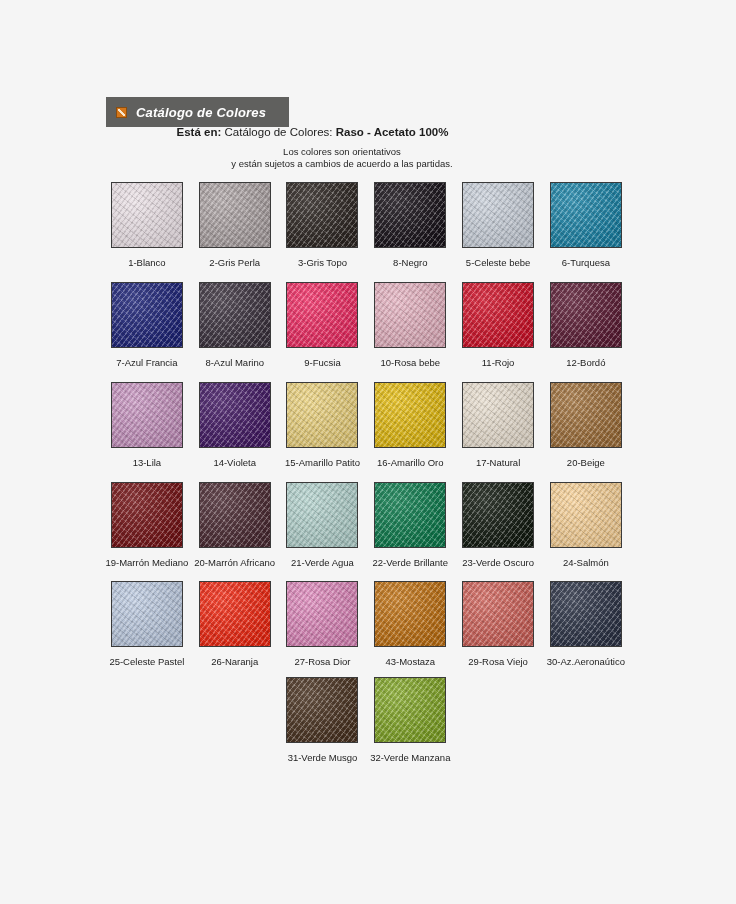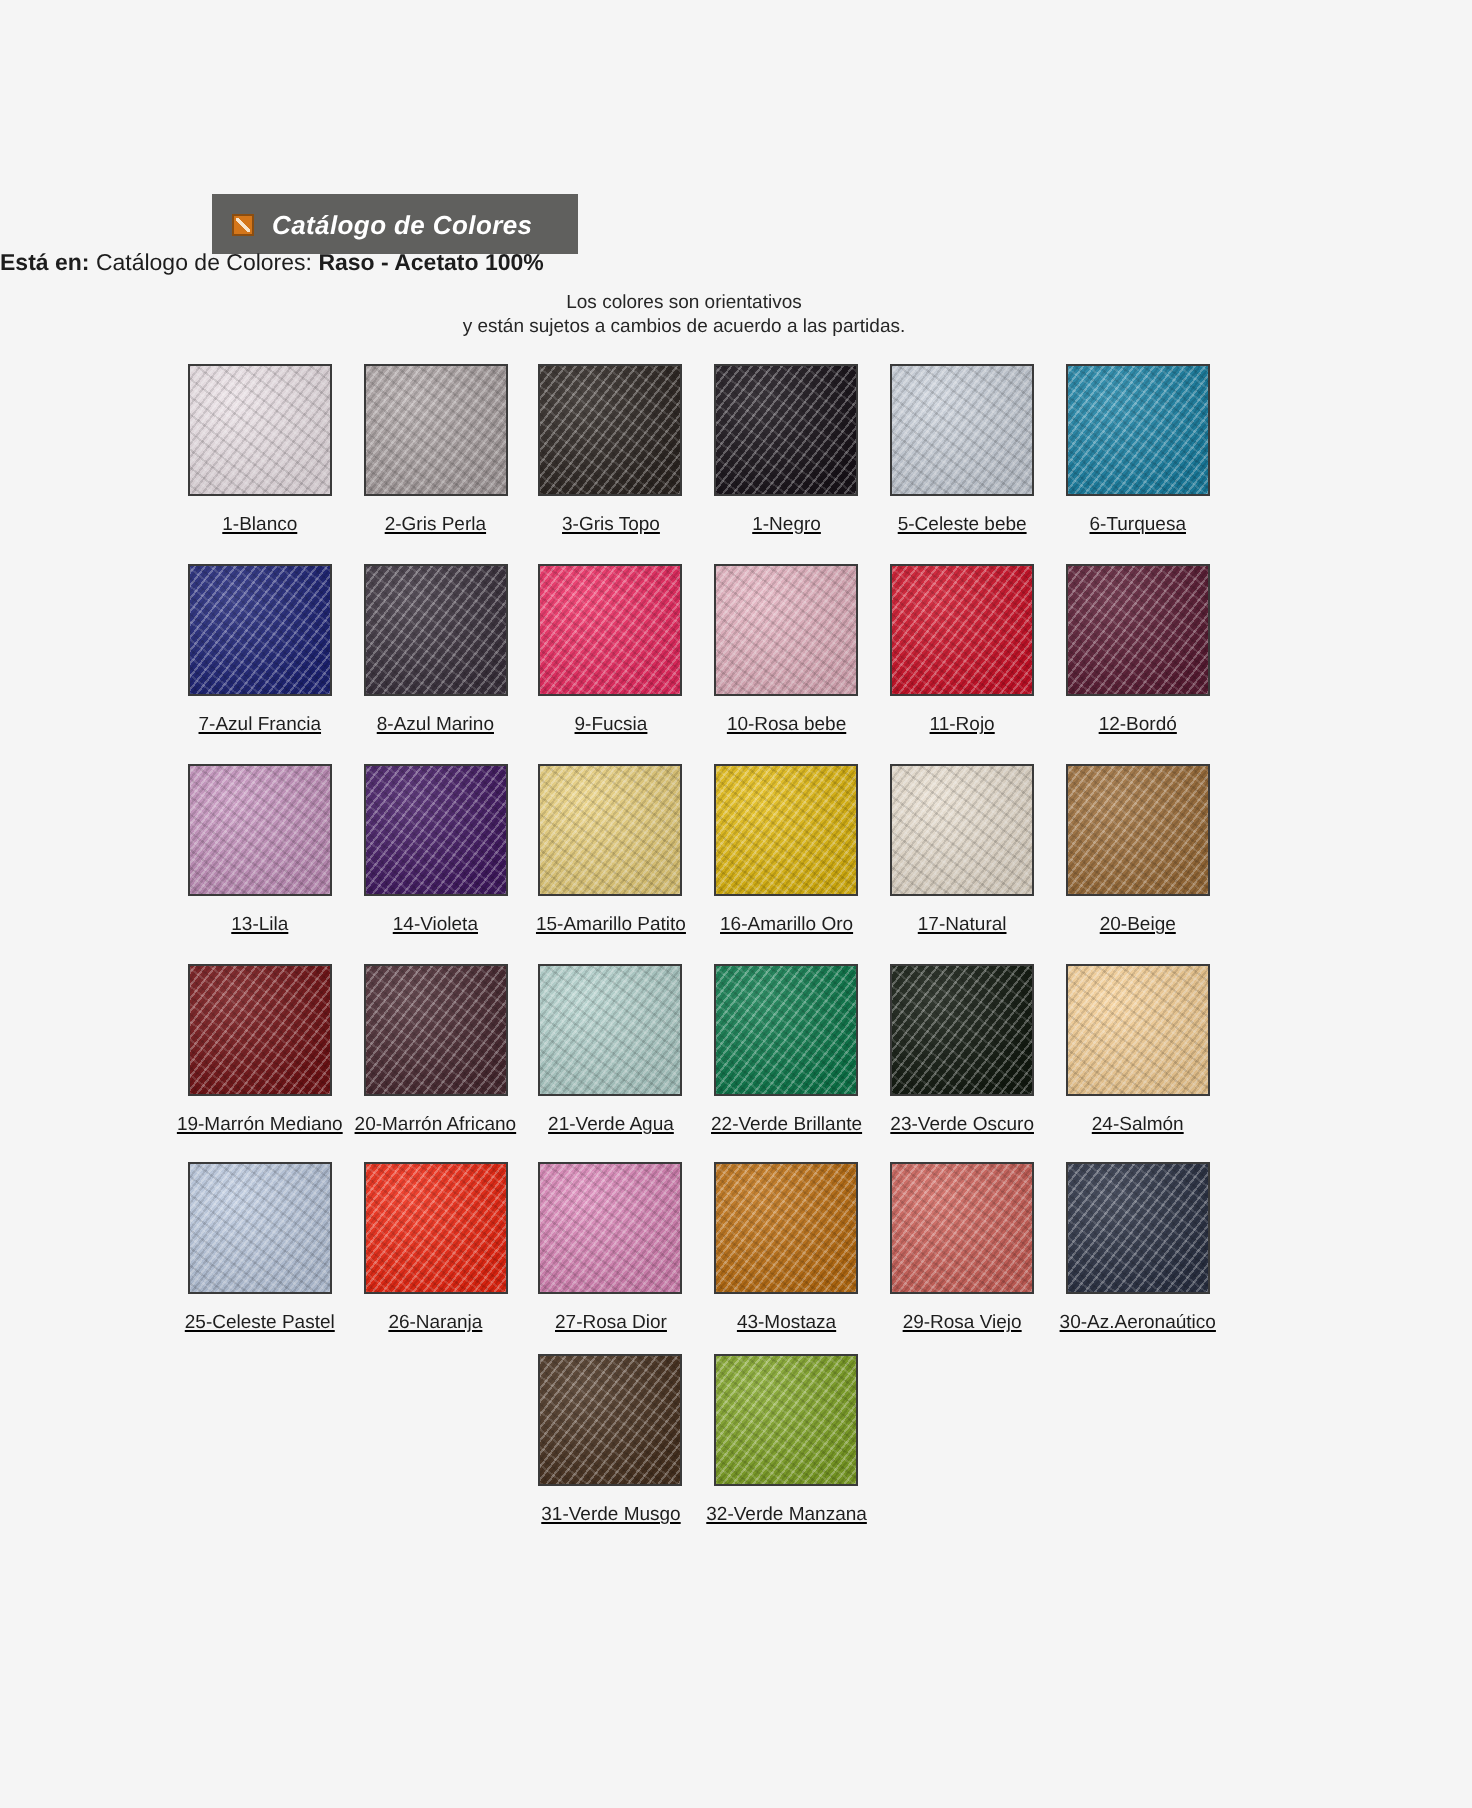--- a/index.html
+++ b/index.html
@@ -56,21 +56,21 @@
     white-space: nowrap;
     font-style: italic;
   }
 
   
   #breadcrumb {
     position: absolute;
     left: 0;
     top: 126px;
     width: 625px;
-    text-align: left;
+    text-align: center;
     font-size: 11.5px;
     color: #1d1d1d;
     white-space: nowrap;
   }
   #breadcrumb .bc-strong { font-weight: bold; }
   #breadcrumb .bc-mid { font-weight: normal; }
 
   
   #disclaimer {
     position: absolute;
@@ -80,24 +80,23 @@
     text-align: center;
     font-size: 9.5px;
     color: #262626;
     line-height: 11.5px;
   }
   #disclaimer div { white-space: nowrap; }
 
   
   #grid {
     position: absolute;
-    left: 86px;
+    left: 103px;
     top: 182px;
     width: 527px;
-    text-decoration: underline;
   }
   .grid-row {
     display: flex;
     width: 527px;
   }
   .cell {
     width: 87.8px;
     display: flex;
     flex-direction: column;
     align-items: center;
@@ -201,21 +200,21 @@
     <div class="cell">
         <div class="swatch-wrap">
           <div class="swatch" style="background-color: rgb(46, 39, 35);"></div>
         </div>
         <div class="swatch-label">3-Gris Topo</div>
       </div>
     <div class="cell">
         <div class="swatch-wrap">
           <div class="swatch" style="background-color: rgb(25, 19, 26);"></div>
         </div>
-        <div class="swatch-label">1-Negro</div>
+        <div class="swatch-label">8-Negro</div>
       </div>
     <div class="cell">
         <div class="swatch-wrap">
           <div class="swatch" style="background-color: rgb(197, 204, 214);"></div>
         </div>
         <div class="swatch-label">5-Celeste bebe</div>
       </div>
     <div class="cell">
         <div class="swatch-wrap">
           <div class="swatch" style="background-color: rgb(27, 130, 165);"></div>

